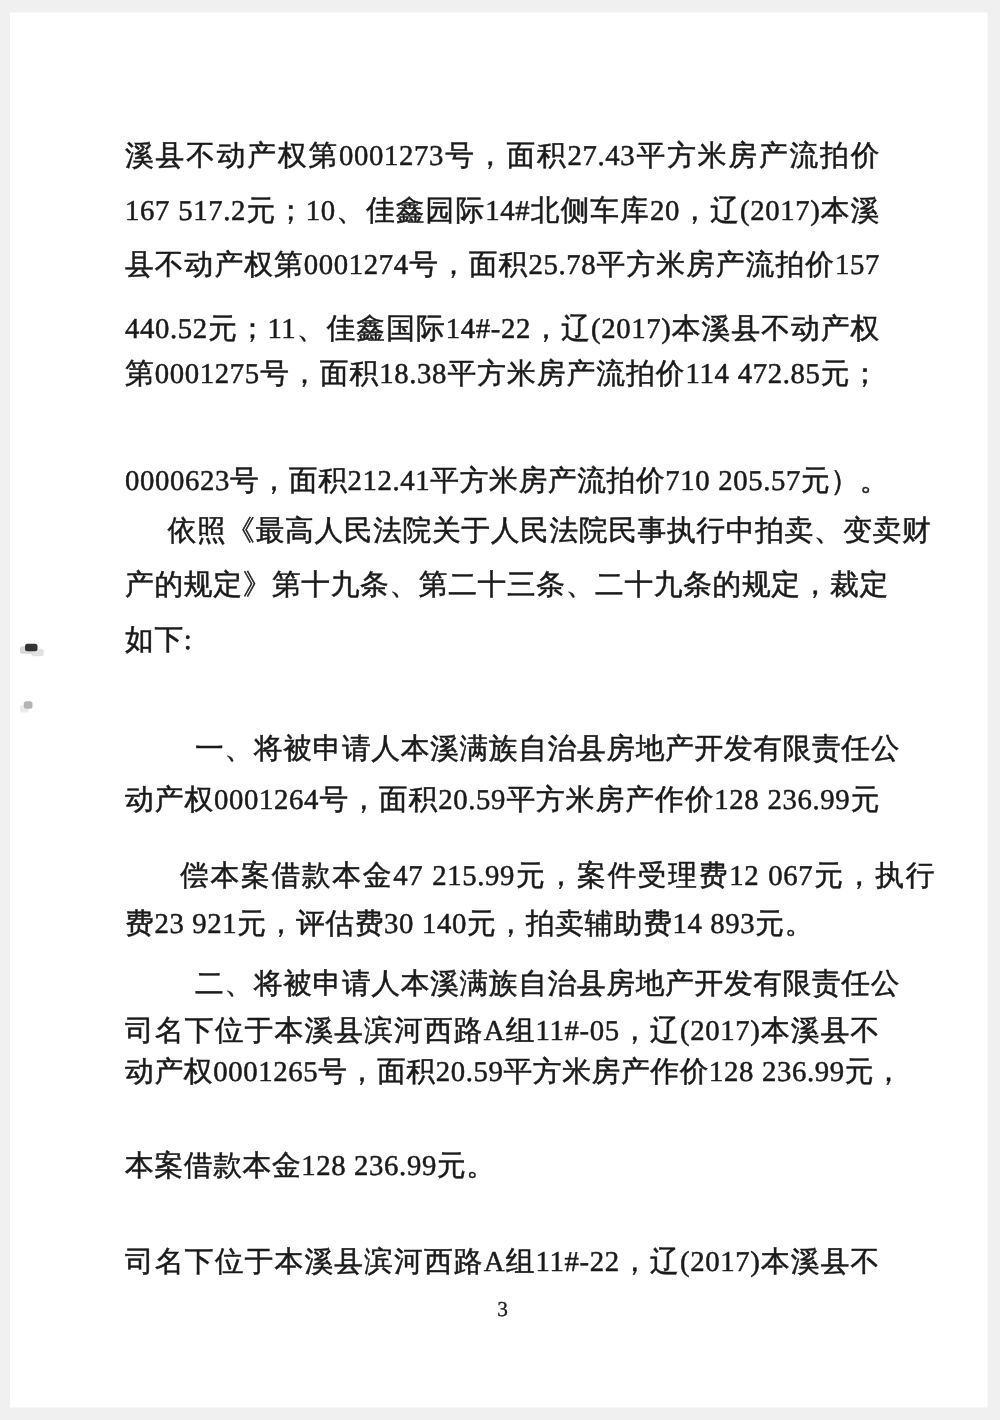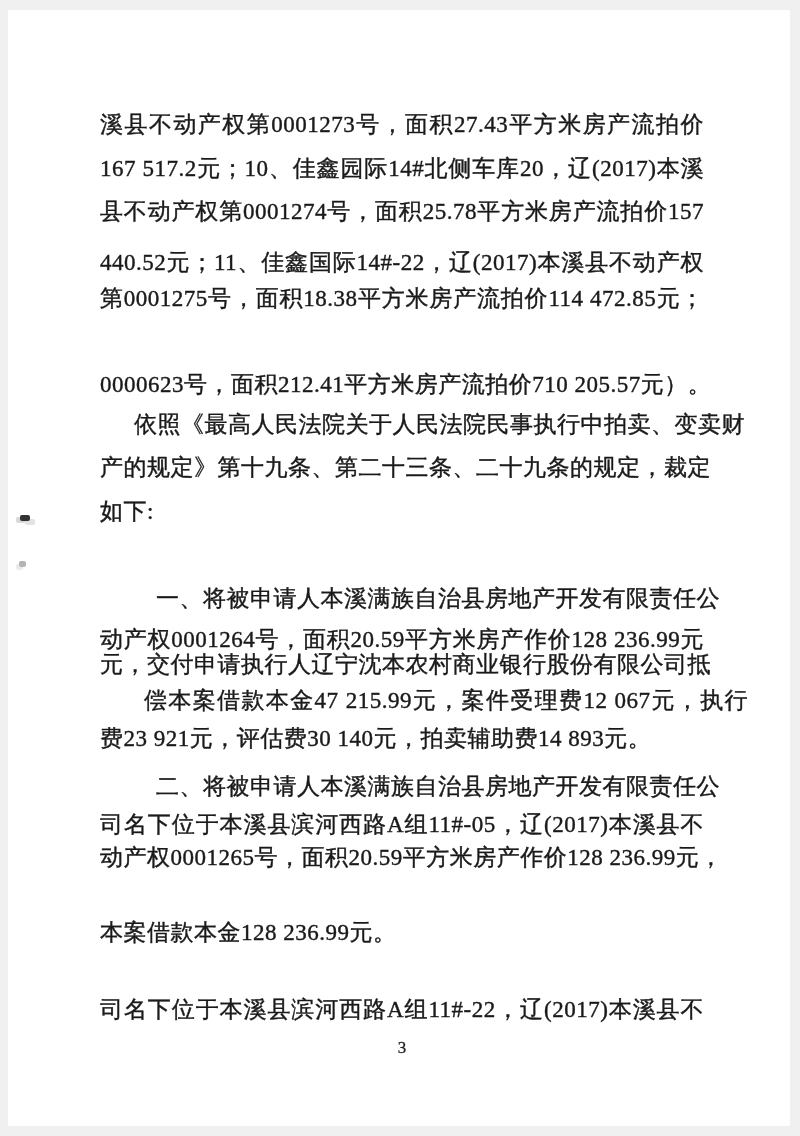--- a/index.html
+++ b/index.html
@@ -123,21 +123,20 @@
       <div class="line l1">167 517.2元；10、佳鑫园际14#北侧车库20，辽(2017)本溪</div>
       <div class="line l2">县不动产权第0001274号，面积25.78平方米房产流拍价157</div>
       <div class="line l3">440.52元；11、佳鑫国际14#-22，辽(2017)本溪县不动产权</div>
       <div class="line l4">第0001275号，面积18.38平方米房产流拍价114 472.85元；</div>
       <div class="line l6">0000623号，面积212.41平方米房产流拍价710 205.57元）。</div>
       <div class="line l7">依照《最高人民法院关于人民法院民事执行中拍卖、变卖财</div>
       <div class="line l8">产的规定》第十九条、第二十三条、二十九条的规定，裁定</div>
       <div class="line l9 left">如下:</div>
       <div class="line l10 indent">一、将被申请人本溪满族自治县房地产开发有限责任公</div>
       <div class="line l12">动产权0001264号，面积20.59平方米房产作价128 236.99元</div>
-      <div class="line l13">元，交付申请执行人辽宁沈本农村商业银行股份有限公司抵</div>
       <div class="line l14">偿本案借款本金47 215.99元，案件受理费12 067元，执行</div>
       <div class="line l15 left">费23 921元，评估费30 140元，拍卖辅助费14 893元。</div>
       <div class="line l16 indent">二、将被申请人本溪满族自治县房地产开发有限责任公</div>
       <div class="line l17">司名下位于本溪县滨河西路A组11#-05，辽(2017)本溪县不</div>
       <div class="line l18">动产权0001265号，面积20.59平方米房产作价128 236.99元，</div>
       <div class="line l20 left">本案借款本金128 236.99元。</div>
       <div class="line l22">司名下位于本溪县滨河西路A组11#-22，辽(2017)本溪县不</div>
     </div>
 
     <div class="pagenum">3</div>

